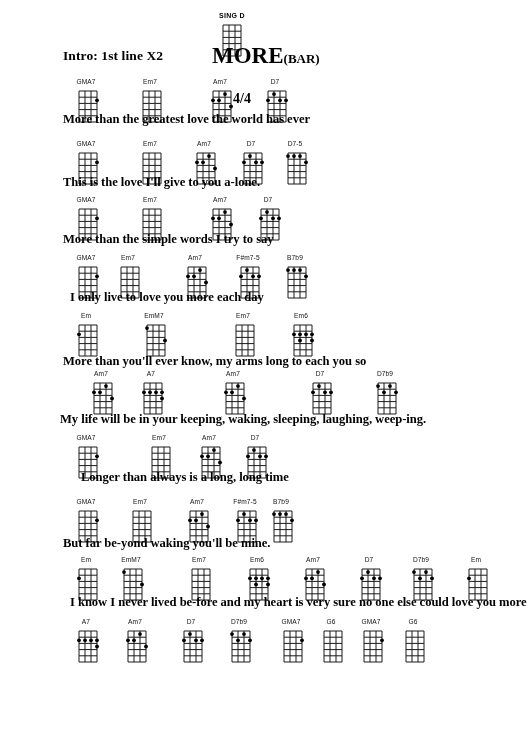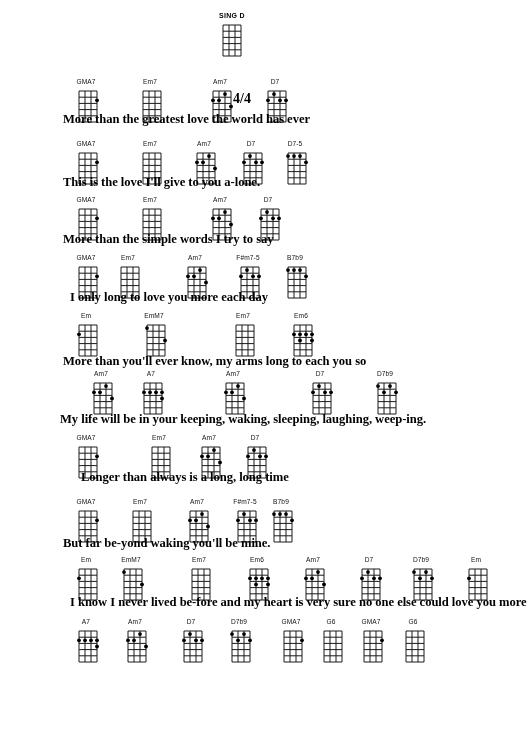--- a/index.html
+++ b/index.html
@@ -123,39 +123,41 @@
   }
 
   svg { display: block; }
   .grid-line { stroke: #1a1a1a; stroke-width: 1; }
   .dot { fill: #000000; }
 </style>
 </head>
 <body>
 
 <div id="header">
+  <div id="intro-label">Intro: 1st line X2</div>
 
   <div id="title-block">
     <div id="sing-label">SING D</div>
     <div id="title-chord">
         <svg width="28" height="41" viewBox="0 0 28 41">
           <g transform="translate(5,5)">
             <line x1="0" y1="0" x2="0" y2="31" class="grid-line"></line>
             <line x1="6" y1="0" x2="6" y2="31" class="grid-line"></line>
             <line x1="12" y1="0" x2="12" y2="31" class="grid-line"></line>
             <line x1="18" y1="0" x2="18" y2="31" class="grid-line"></line>
             <line x1="0" y1="0" x2="18" y2="0" class="grid-line"></line>
             <line x1="0" y1="6.2" x2="18" y2="6.2" class="grid-line"></line>
             <line x1="0" y1="12.4" x2="18" y2="12.4" class="grid-line"></line>
             <line x1="0" y1="18.6" x2="18" y2="18.6" class="grid-line"></line>
             <line x1="0" y1="24.8" x2="18" y2="24.8" class="grid-line"></line>
             <line x1="0" y1="31" x2="18" y2="31" class="grid-line"></line>
           </g>
         </svg>
       </div>
+    <div id="song-title"><span>MORE</span><span class="bar">(BAR)</span></div>
     <div id="time-sig">4/4</div>
   </div>
 </div>
 
 <div id="rows-container">
     <div class="chord-row" style="top: 78px;">
       <div class="chord-slot" style="left: 63px;">
         <div class="chord-name">GMA7</div>
         <div class="chord-diagram">
           <svg width="28" height="41" viewBox="0 0 28 41">
@@ -543,21 +545,21 @@
               <line x1="0" y1="24.8" x2="18" y2="24.8" class="grid-line"></line>
               <line x1="0" y1="31" x2="18" y2="31" class="grid-line"></line>
               <circle cx="0" cy="3.1" r="1.9" class="dot"></circle>
               <circle cx="6" cy="3.1" r="1.9" class="dot"></circle>
               <circle cx="12" cy="3.1" r="1.9" class="dot"></circle>
               <circle cx="18" cy="9.3" r="1.9" class="dot"></circle>
             </g>
           </svg>
         </div>
       </div>
-      <div class="lyric" style="left: 70px; top: 37px;">I only long to love you more each day</div>
+      <div class="lyric" style="left: 70px; top: 37px;">I only live to love you more each day</div>
     </div>
     <div class="chord-row" style="top: 312px;">
       <div class="chord-slot" style="left: 63px;">
         <div class="chord-name">Em</div>
         <div class="chord-diagram">
           <svg width="28" height="41" viewBox="0 0 28 41">
             <g transform="translate(5,5)">
               <line x1="0" y1="0" x2="0" y2="31" class="grid-line"></line>
               <line x1="6" y1="0" x2="6" y2="31" class="grid-line"></line>
               <line x1="12" y1="0" x2="12" y2="31" class="grid-line"></line>

